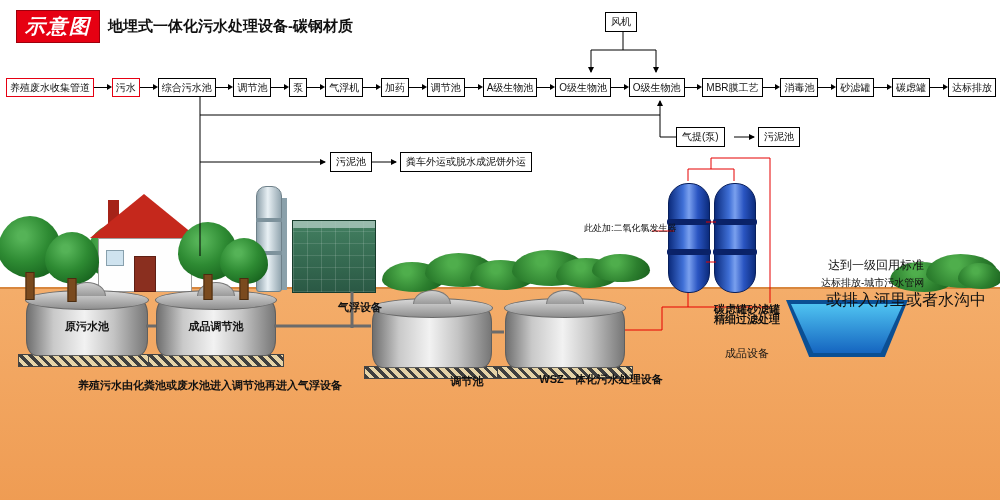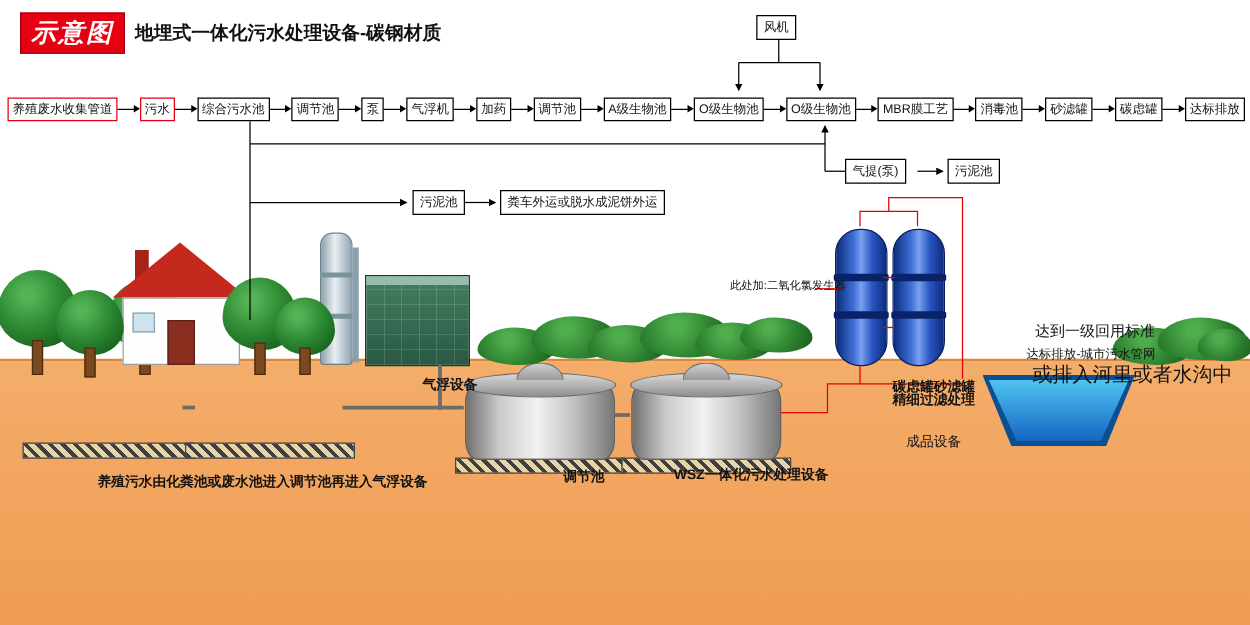--- a/index.html
+++ b/index.html
@@ -181,21 +181,27 @@
   <div class="bush" style="left:425px;top:253px;width:70px;height:34px;"></div>
   <div class="bush" style="left:470px;top:260px;width:64px;height:30px;"></div>
   <div class="bush" style="left:512px;top:250px;width:74px;height:36px;"></div>
   <div class="bush" style="left:556px;top:258px;width:62px;height:30px;"></div>
   <div class="bush" style="left:592px;top:254px;width:58px;height:28px;"></div>
   <div class="bush" style="left:890px;top:262px;width:64px;height:30px;"></div>
   <div class="bush" style="left:926px;top:254px;width:72px;height:34px;"></div>
   <div class="bush" style="left:958px;top:263px;width:44px;height:26px;"></div>
 
   <div class="tbase" style="left:18px;top:354px;width:136px;"></div>
+  <div class="tank" style="left:26px;top:298px;width:120px;height:56px;">
+    <span class="tlabel">原污水池</span>
+  </div>
   <div class="tbase" style="left:148px;top:354px;width:134px;"></div>
+  <div class="tank" style="left:156px;top:298px;width:118px;height:56px;">
+    <span class="tlabel">成品调节池</span>
+  </div>
   <div class="tbase" style="left:364px;top:366px;width:134px;"></div>
   <div class="tank" style="left:372px;top:306px;width:118px;height:60px;"></div>
   <div class="tbase" style="left:497px;top:366px;width:134px;"></div>
   <div class="tank" style="left:505px;top:306px;width:118px;height:60px;"></div>
 
   <div class="btank" style="left:668px;top:183px;">
     <div class="bband" style="top:32%;"></div>
     <div class="bband" style="top:60%;"></div>
   </div>
   <div class="btank" style="left:714px;top:183px;">

